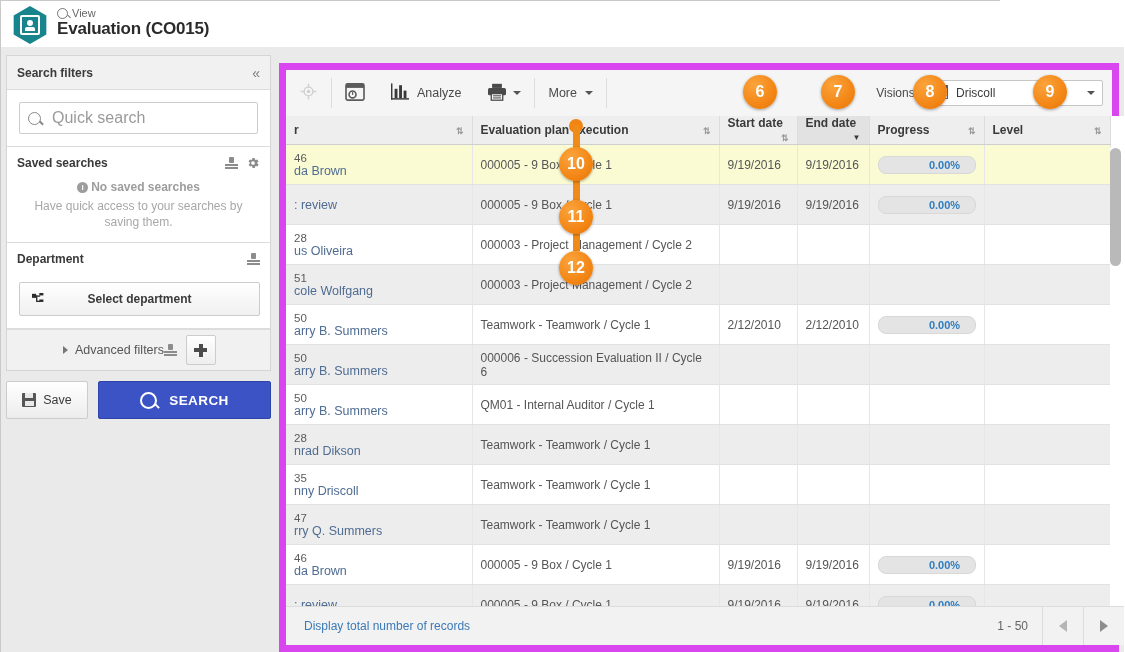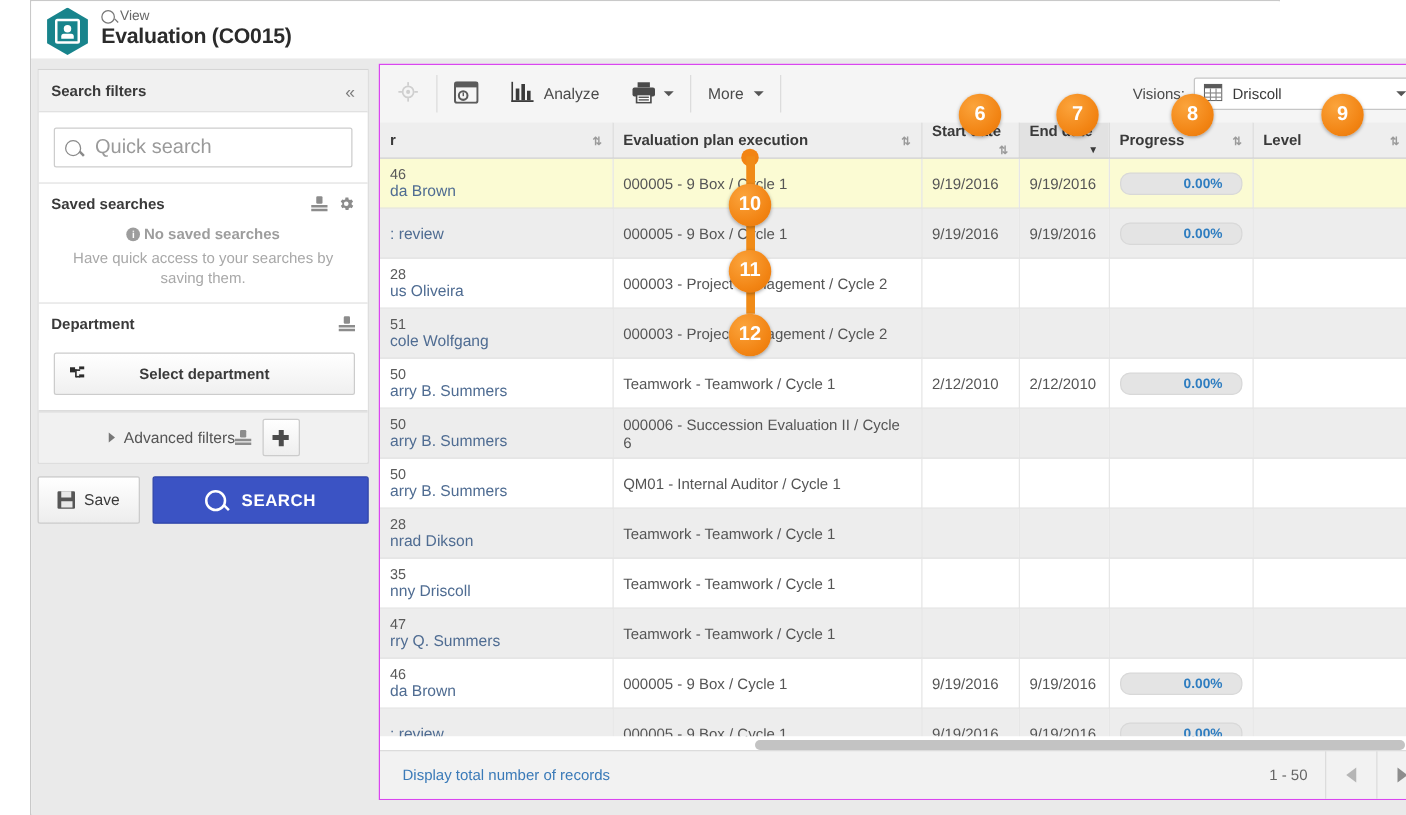--- a/index.html
+++ b/index.html
@@ -3,21 +3,21 @@
 <meta charset="utf-8">
 <style>
   html,body{margin:0;padding:0;}
   body{
     width:1125px;height:652px;overflow:hidden;
     background:#ffffff;
     font-family:"Liberation Sans", sans-serif;
     font-size:12px;color:#333;
     -webkit-font-smoothing:antialiased;
   }
-  .app{position:relative;width:1000px;height:652px;box-sizing:border-box;border:1px solid #c9c9c9;background:#fff;margin-left:24px;}
+  .app{position:relative;width:1000px;height:652px;box-sizing:border-box;border:1px solid #c9c9c9;background:#fff;}
 
   
   .header{position:absolute;left:0;top:0;width:1123px;height:46px;background:#ffffff;border-bottom:1px solid #dcdcdc;}
   .hex-logo{position:absolute;left:10px;top:5px;width:38px;height:38px;}
   .hex-logo .hex{width:38px;height:38px;background:#18848c;
      clip-path:polygon(50% 0%,93% 25%,93% 75%,50% 100%,7% 75%,7% 25%);
      position:relative;}
   .hex-logo .badge-ic{position:absolute;left:9px;top:9px;width:20px;height:20px;border:2px solid #fff;border-radius:2px;box-sizing:border-box;}
   .hex-logo .badge-ic:after{content:"";position:absolute;left:5px;top:3px;width:6px;height:6px;border-radius:50%;background:#fff;}
   .hex-logo .badge-ic:before{content:"";position:absolute;left:3px;top:10px;width:10px;height:4px;background:#fff;border-radius:2px 2px 0 0;}
@@ -74,21 +74,21 @@
   .btn-save .lbl{font-size:12.5px;color:#3a3a3a;text-align:center;}
   .floppy{width:14px;height:14px;position:relative;background:#565656;border-radius:1px;}
   .floppy:before{content:"";position:absolute;left:3px;top:0;width:8px;height:5px;background:#e9e9e9;}
   .floppy:after{content:"";position:absolute;left:2.5px;bottom:1px;width:9px;height:5px;background:#e9e9e9;}
   .btn-search{flex:1;height:36px;background:#3b53c4;border:1px solid #2f44a8;border-radius:2px;display:flex;align-items:center;justify-content:center;gap:12px;cursor:pointer;}
   .btn-search .lbl{color:#fff;font-size:13.5px;font-weight:bold;letter-spacing:.4px;}
   .mag3{width:13px;height:13px;border:2px solid #fff;border-radius:50%;position:relative;}
   .mag3:after{content:"";position:absolute;width:6px;height:2px;background:#fff;transform:rotate(45deg);right:-5px;bottom:0;}
 
   
-  .main{position:absolute;left:278px;top:4px;width:840px;height:589px;background:#fff;border:1px solid #d946ef;box-sizing:border-box;}
+  .main{position:absolute;left:278px;top:16px;width:840px;height:589px;background:#fff;border:7px solid #d946ef;box-sizing:border-box;}
   .toolbar{height:46px;border-bottom:1px solid #d8d8d8;background:#f5f5f5;display:flex;align-items:center;position:relative;}
   .tb-sep{width:1px;height:30px;background:#dcdcdc;}
   .tb-item{display:flex;align-items:center;gap:8px;padding:0 13px;height:46px;cursor:pointer;color:#4a4a4a;font-size:12.5px;}
   .tb-crosshair{padding:0 14px;}
   .caret{width:0;height:0;border-top:4px solid #555;border-left:4px solid transparent;border-right:4px solid transparent;}
   .visions{position:absolute;right:9px;display:flex;align-items:center;gap:7px;}
   .visions-lbl{font-size:12px;color:#4a4a4a;}
   .vis-select{width:178px;height:26px;border:1px solid #c6c6c6;border-radius:2px;background:#fff;display:flex;align-items:center;padding:0 7px;gap:8px;box-sizing:border-box;cursor:pointer;}
   .vis-select .vlbl{font-size:12px;color:#3a3a3a;flex:1;}
 

